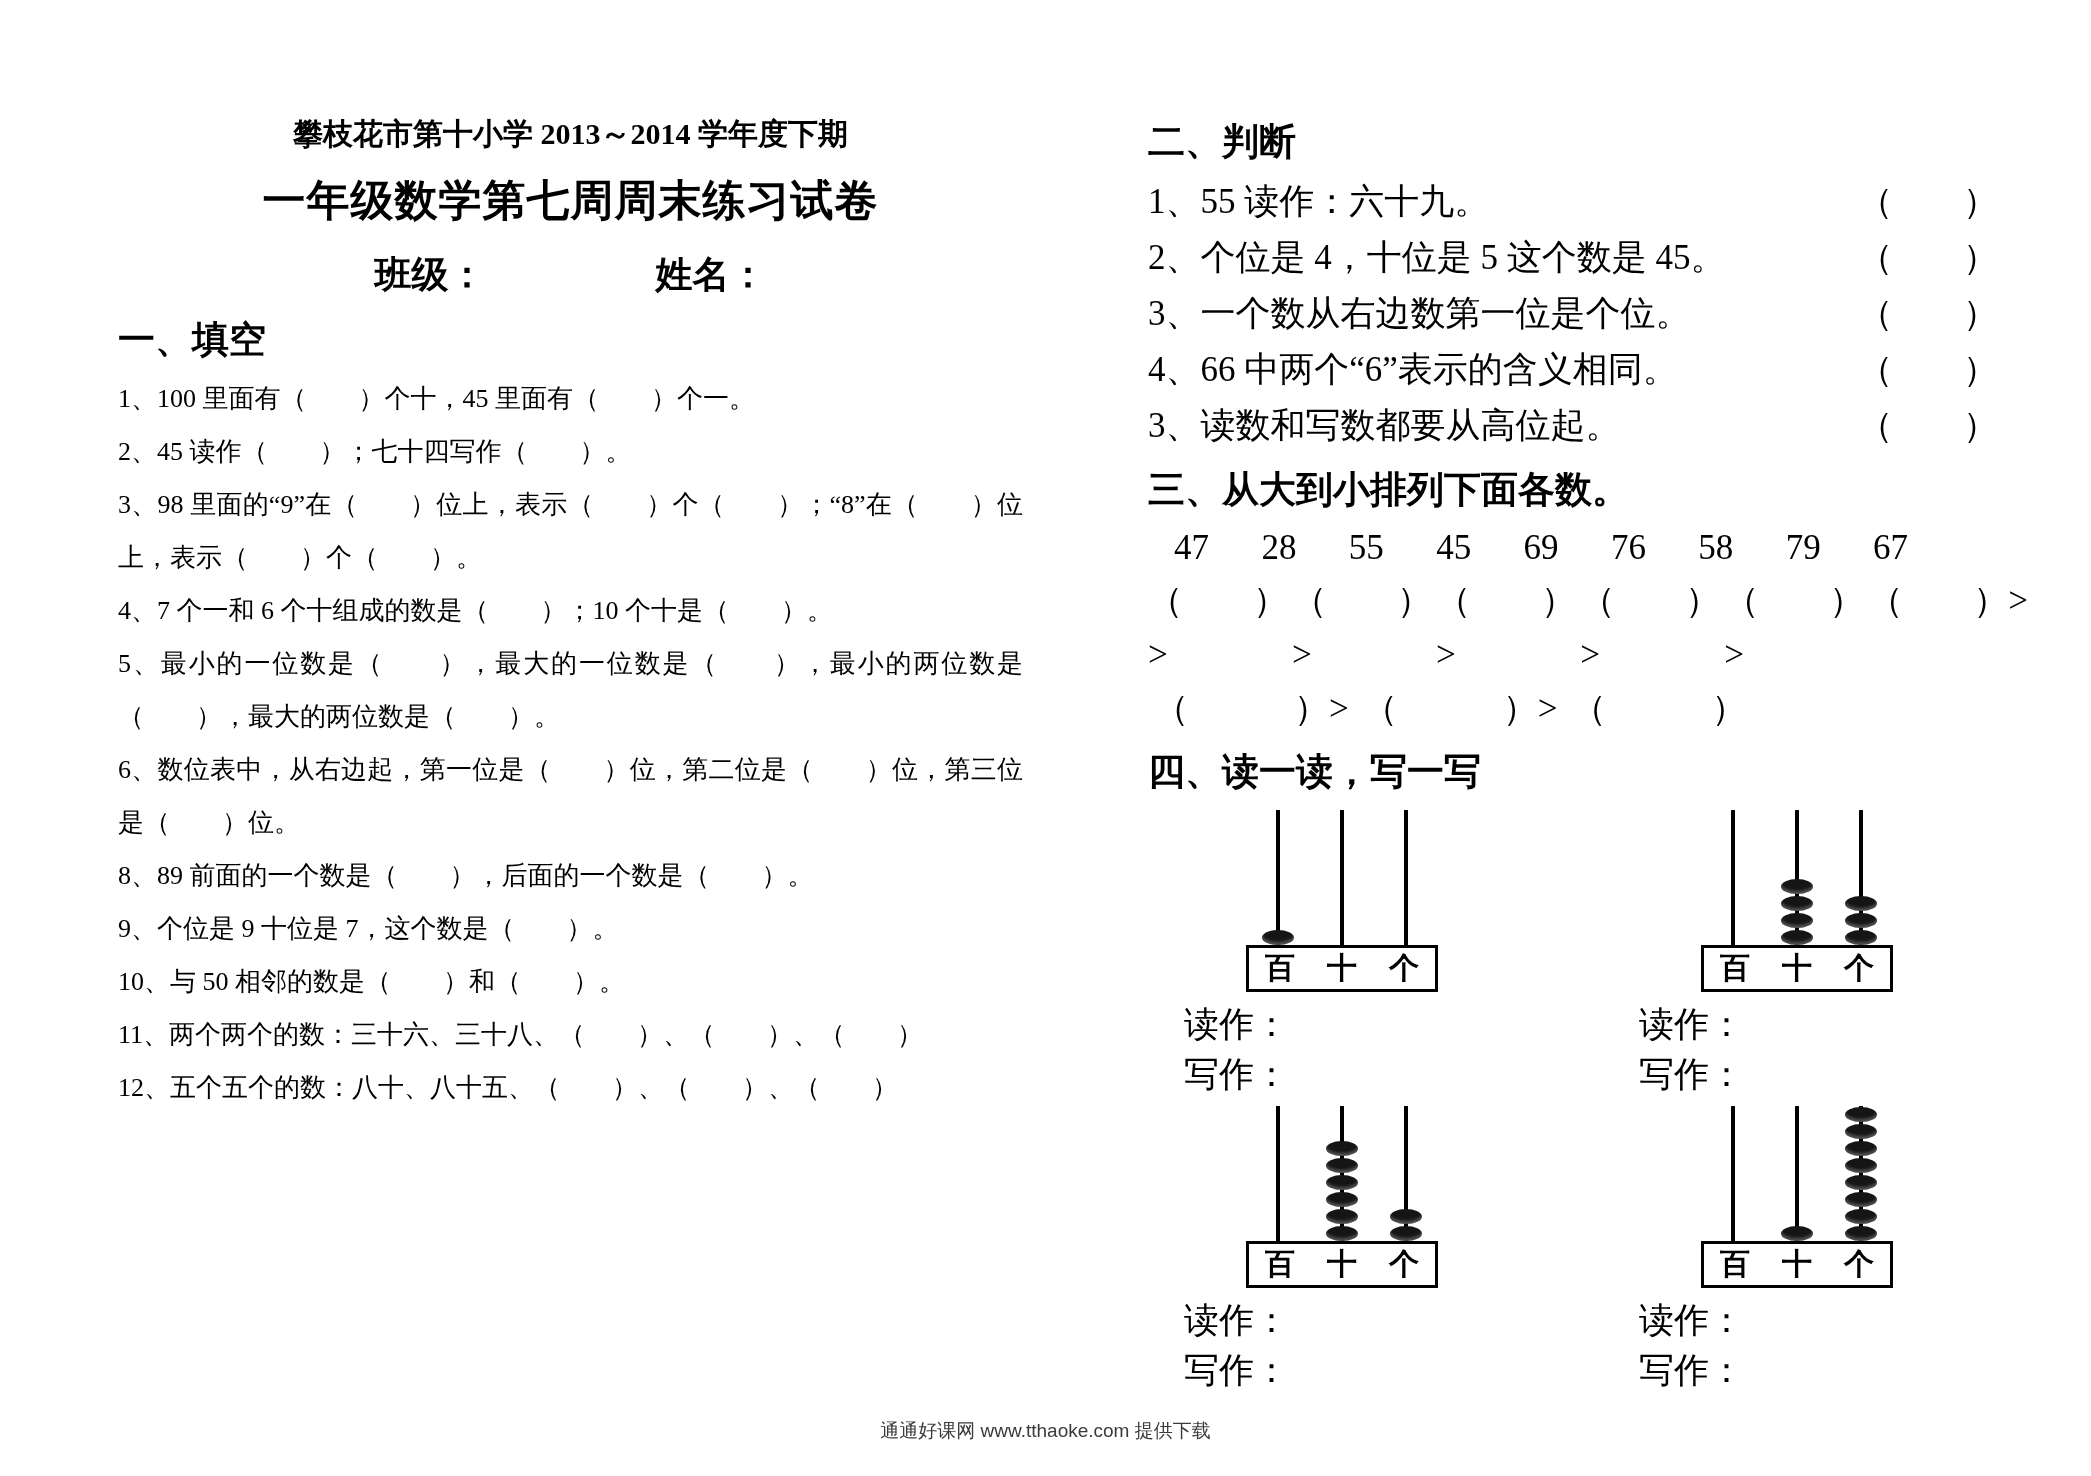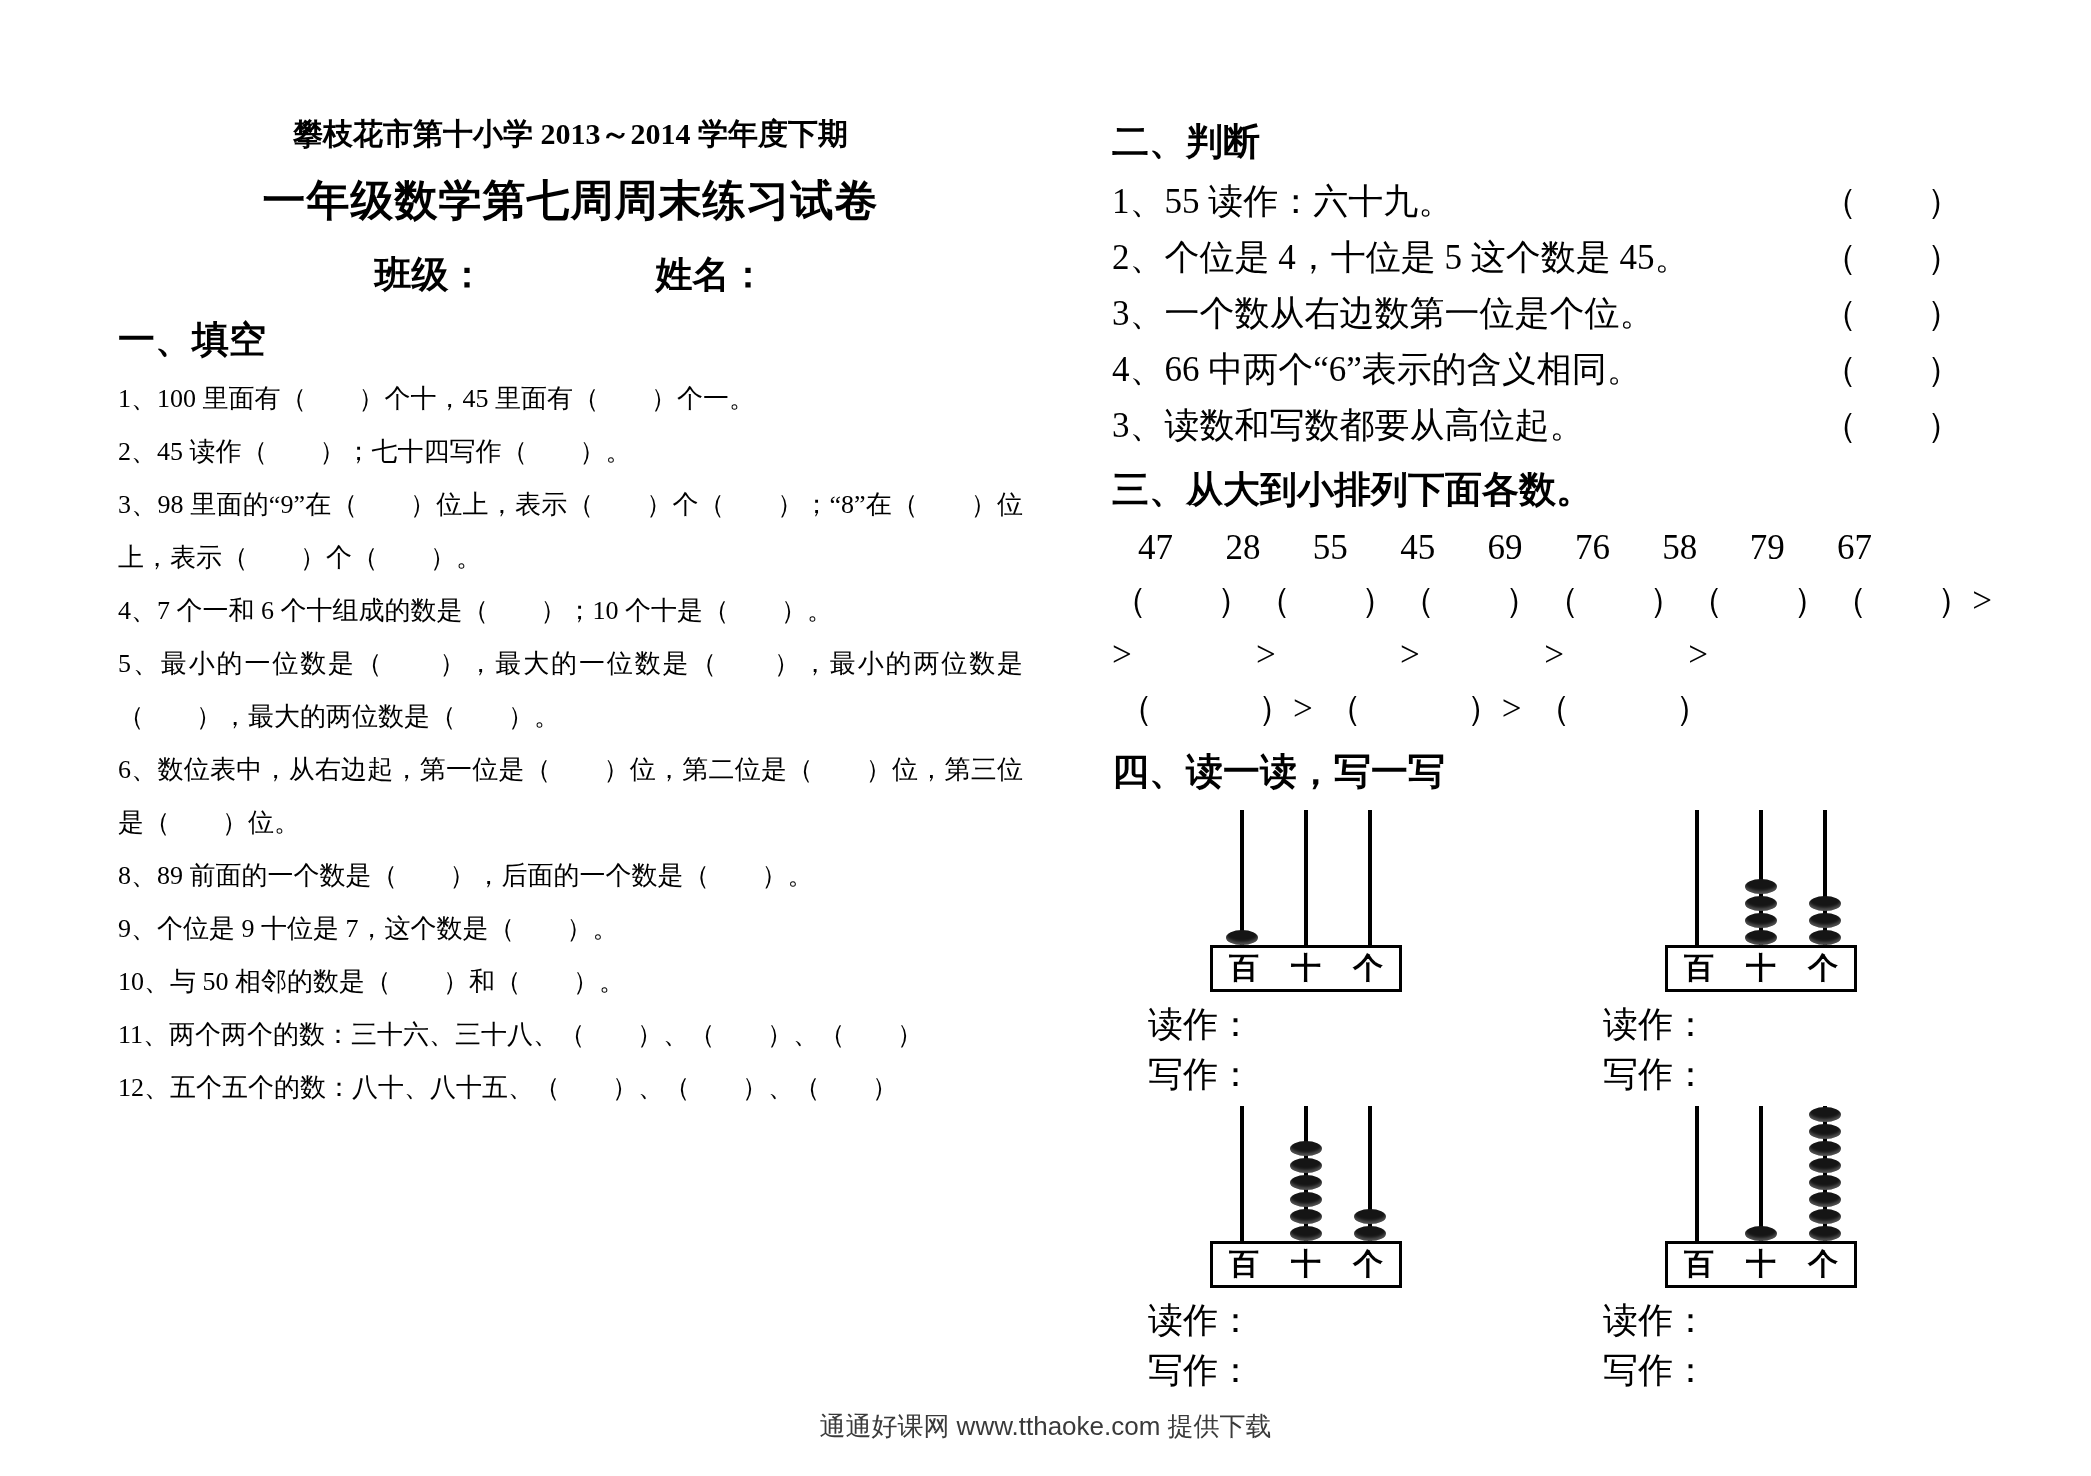--- a/index.html
+++ b/index.html
@@ -8,21 +8,21 @@
     background:#ffffff;
     color:#000000;
     font-family:"Liberation Serif","DejaVu Serif",serif;
     position:relative;
     overflow:hidden;
   }
   .page { position:absolute; inset:0; }
 
   
   .col-left  { position:absolute; left:118px;  top:112px; width:905px; }
-  .col-right { position:absolute; left:1112px; top:118px; width:910px; }
+  .col-right { position:absolute; left:1148px; top:118px; width:910px; }
 
   
   .doc-title    { text-align:center; font-weight:bold; font-size:30px; line-height:44px; margin-bottom:18px; }
   .doc-subtitle { text-align:center; font-weight:bold; font-size:43px; line-height:54px; margin-bottom:24px; letter-spacing:1px; }
   .class-line   { display:flex; justify-content:center; gap:170px; font-weight:bold; font-size:37px; line-height:46px; margin-bottom:18px; }
 
   
   .sec-heading { font-weight:bold; font-size:37px; line-height:48px; margin:12px 0 8px 0; }
   .sec-heading.first { margin-top:0; }
 
@@ -65,21 +65,21 @@
     display:flex; justify-content:space-around; align-items:center;
     font-weight:bold; font-size:30px;
     background:#fff;
   }
   .read-write { padding-left:8px; margin-top:8px; }
   .read-write div { font-size:35px; line-height:50px; }
 
   
   .footer {
     position:absolute; left:0; bottom:32px; width:100%;
-    text-align:center; font-size:26px; color:#3a3a3a;
+    text-align:center; font-size:19px; color:#3a3a3a;
     font-family:"Liberation Sans","DejaVu Sans",sans-serif;
   }
 </style>
 </head>
 <body>
 
 <div class="page">
 
   <div class="col-left">
     <div class="doc-title">攀枝花市第十小学 2013～2014 学年度下期</div>

